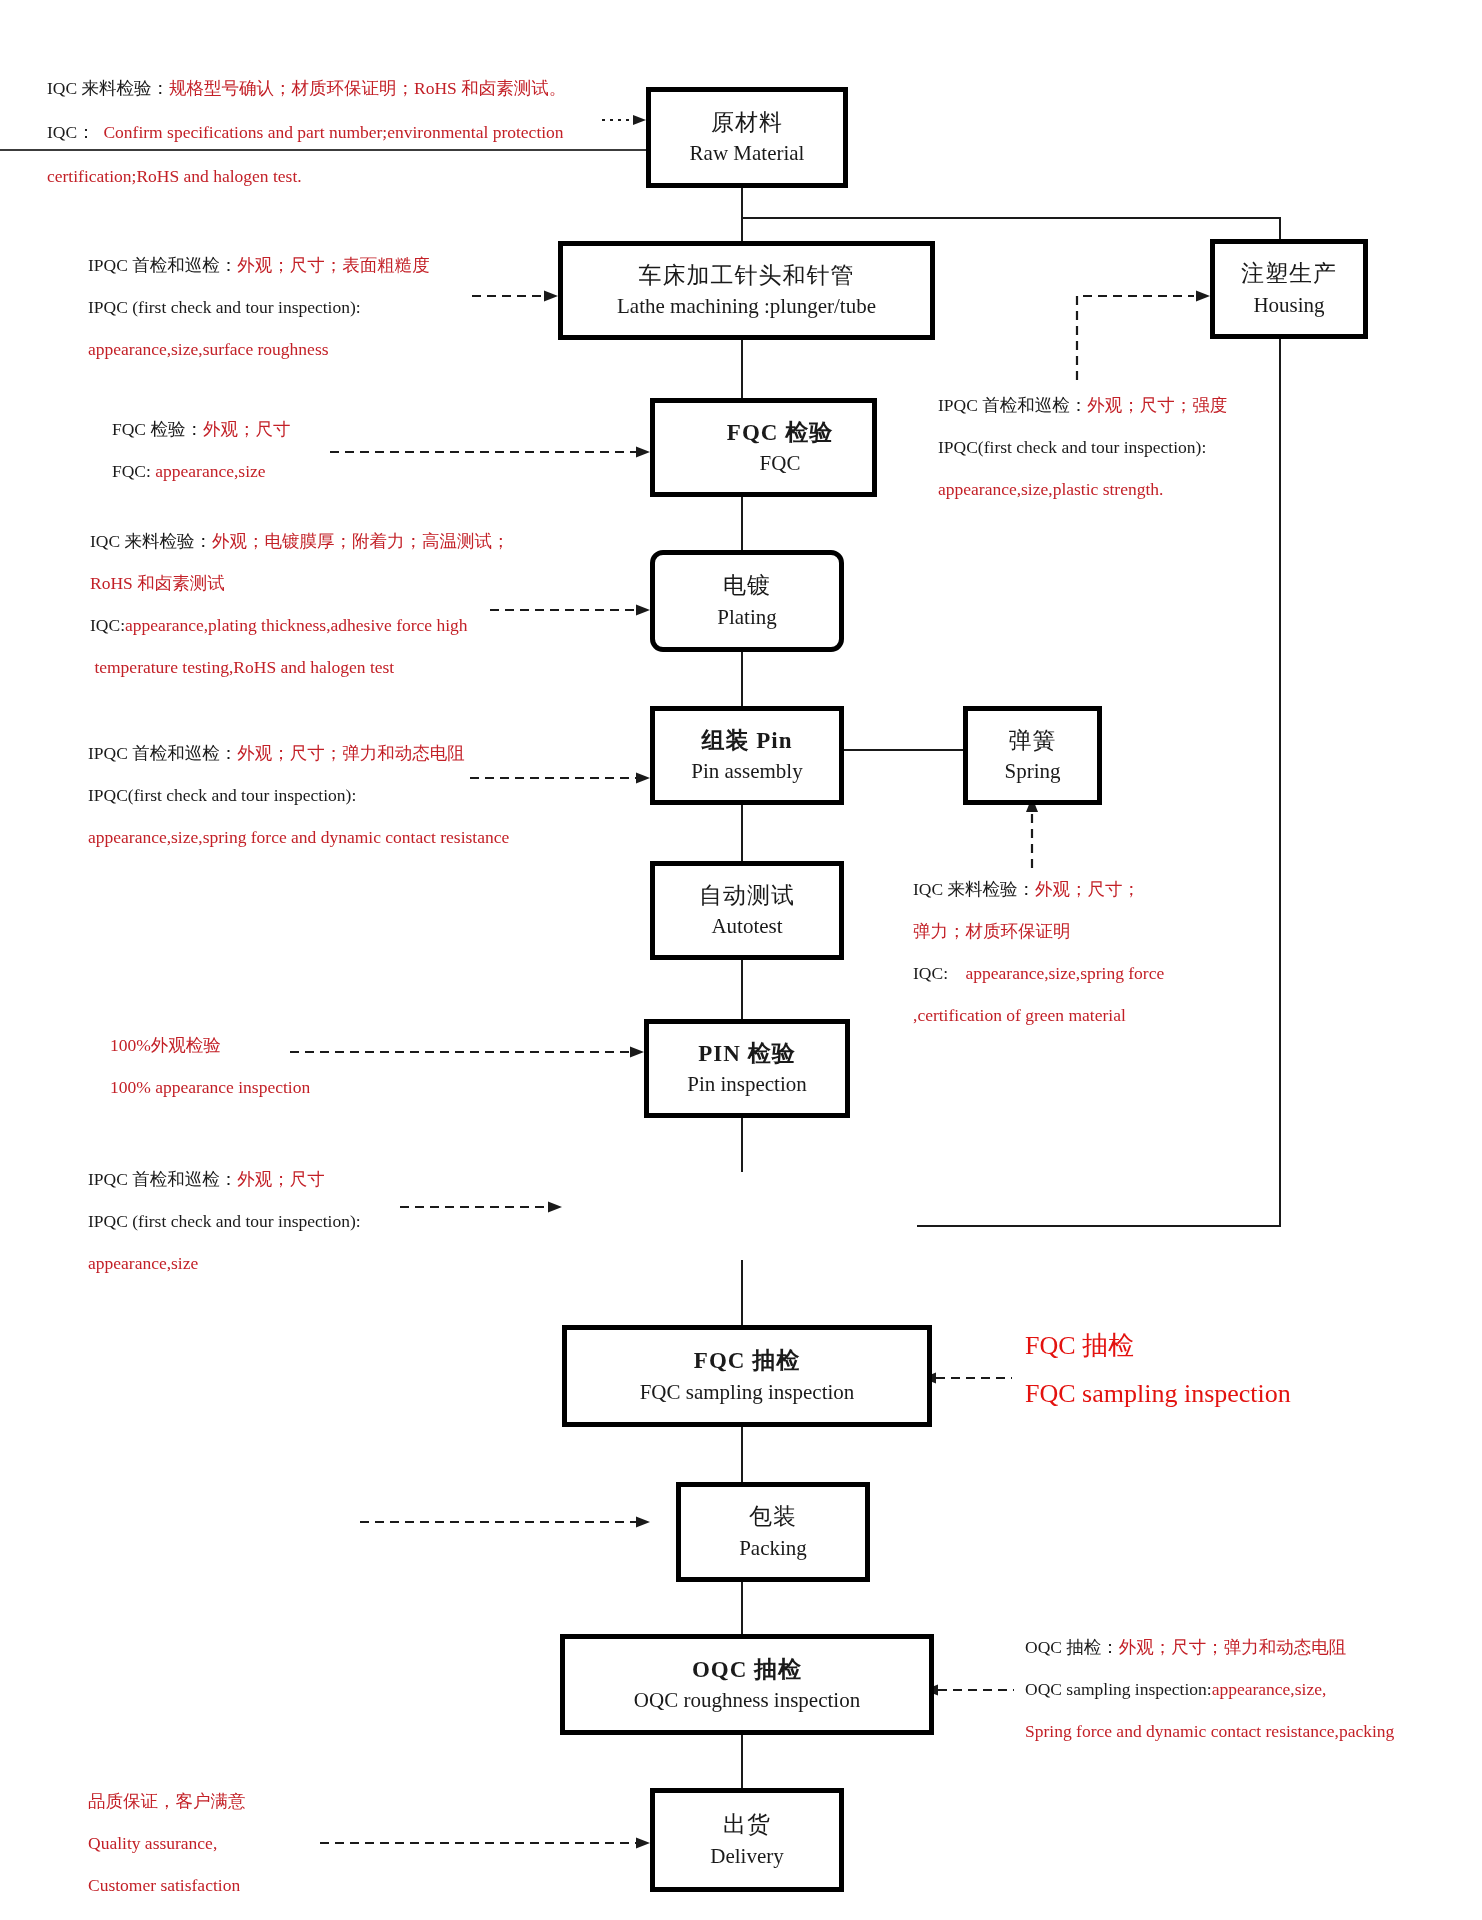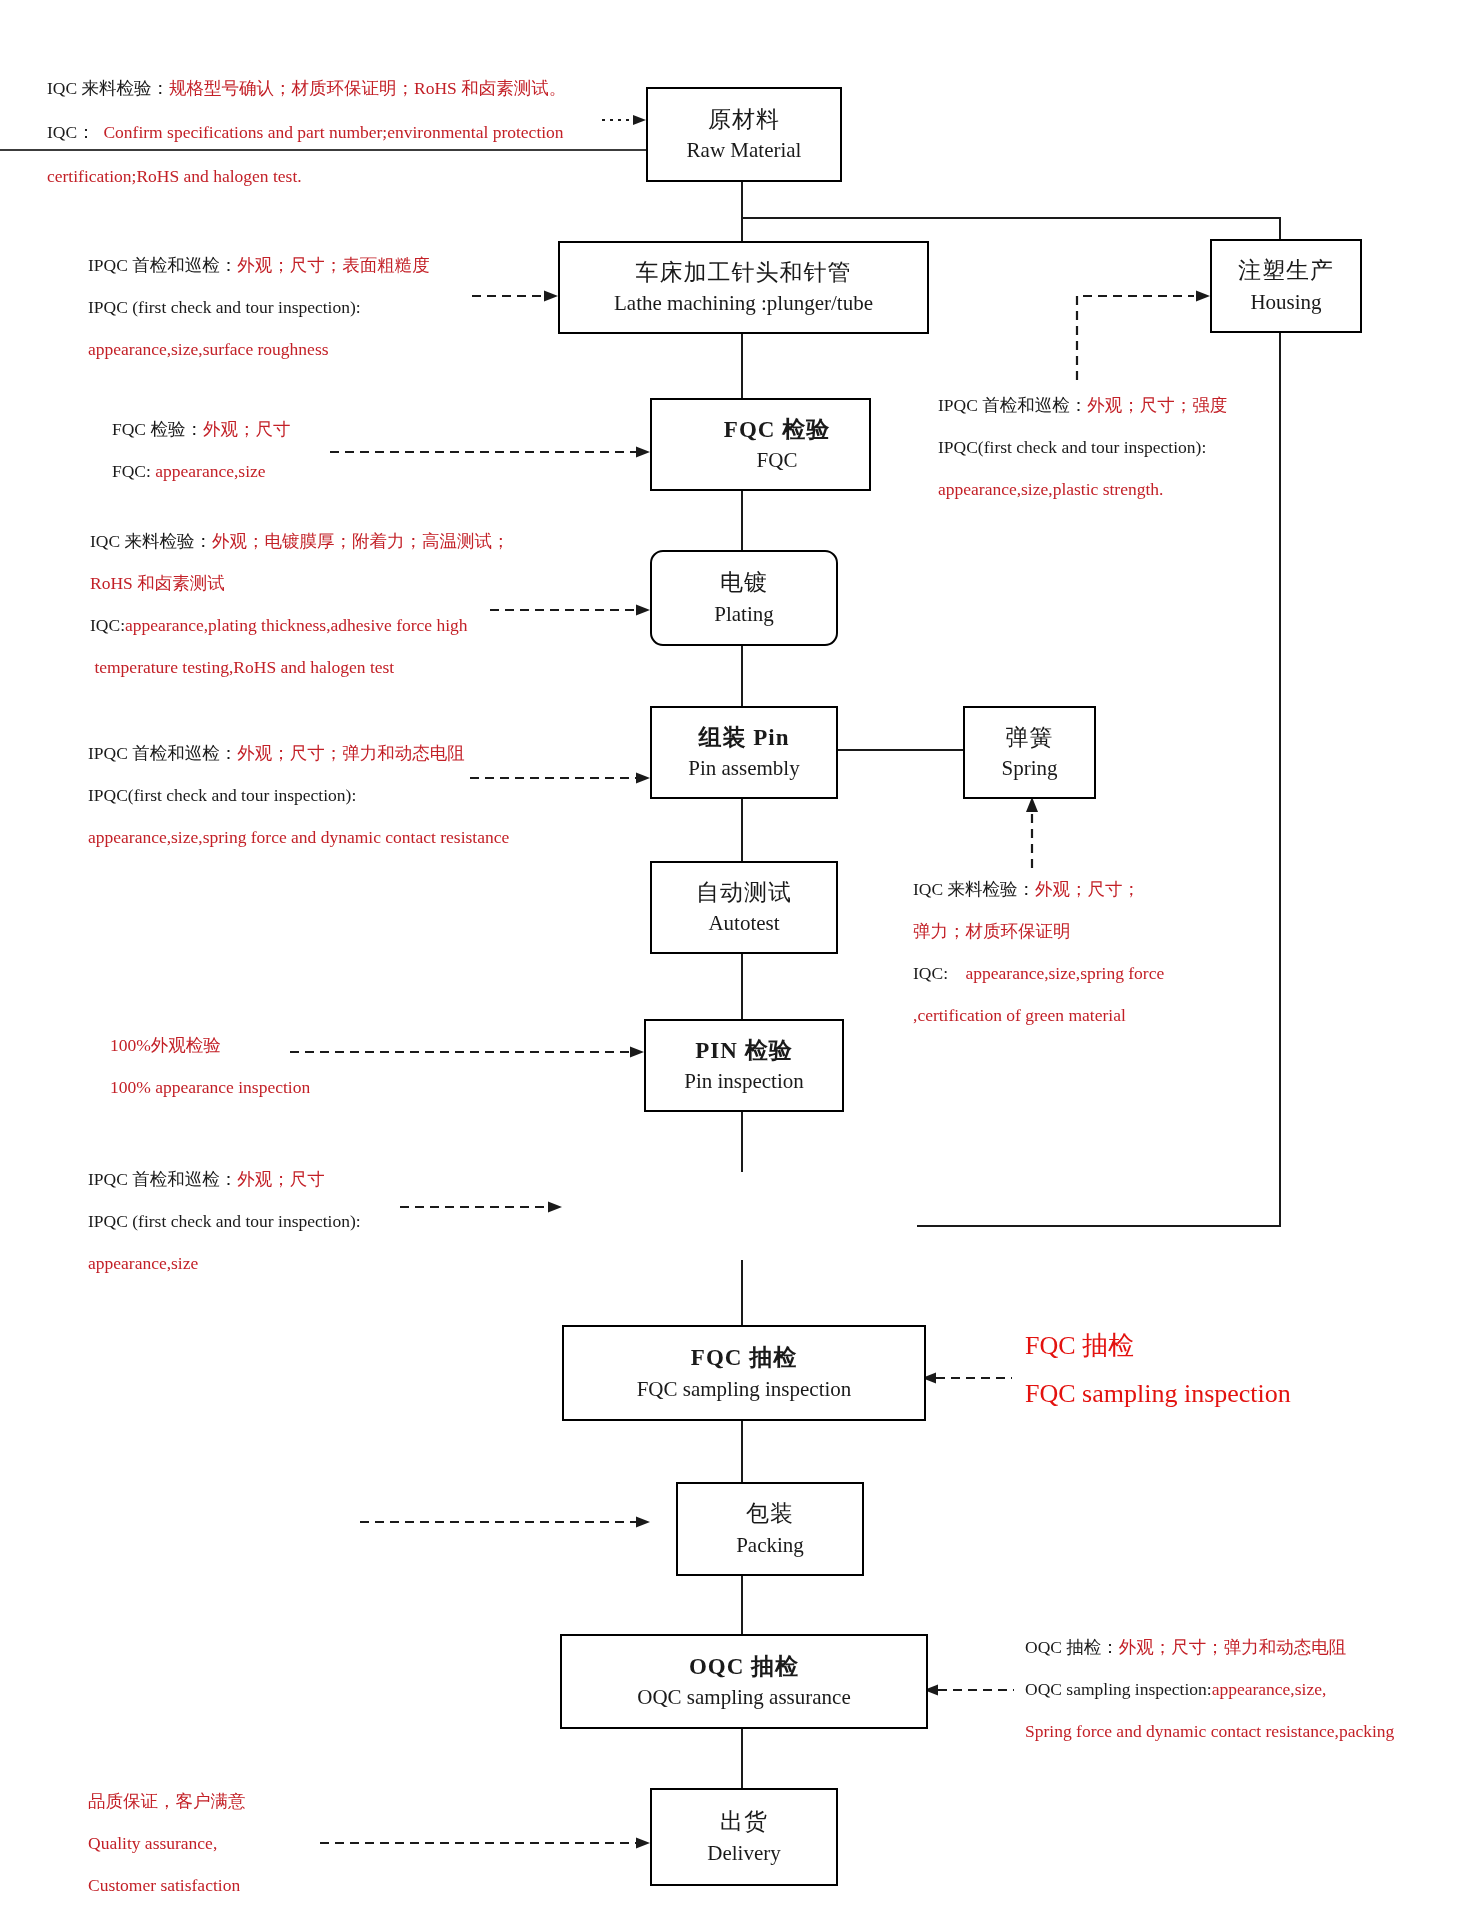--- a/index.html
+++ b/index.html
@@ -1,20 +1,20 @@
 <!DOCTYPE html>
 <html><head>
 <meta charset="utf-8">
 <style>
   html,body{margin:0;padding:0;background:#fff;}
   body{width:1482px;height:1920px;position:relative;overflow:hidden;
        font-family:"Liberation Serif","DejaVu Serif",serif;color:var(--blk,#1a1a1a);}
   #stage{position:absolute;inset:0;width:1482px;height:1920px;}
   svg.wires{position:absolute;left:0;top:0;pointer-events:none;}
-  .box{position:absolute;background:#fff;border:2px solid #000000;
+  .box{position:absolute;background:#fff;border:5px solid #000000;
        display:flex;flex-direction:column;align-items:center;justify-content:center;
        gap:6px;text-align:center;z-index:2;}
   .box .zh{font-size:23px;line-height:1.15;letter-spacing:1px;}
   .box .en{font-size:21px;line-height:1.1;}
   .box.bold-zh .zh{font-weight:bold;}
   
   .b-raw      {left:646px;top:87px;  width:192px;height:91px;}
   .b-lathe    {left:558px;top:241px; width:367px;height:89px;}
   .b-housing  {left:1210px;top:239px;width:148px;height:90px;}
   .b-fqc      {left:650px;top:398px; width:184px;height:89px;padding-left:33px;}
@@ -130,21 +130,21 @@
   <div class="box b-fqcsamp bold-zh">
     <div class="zh">FQC 抽检</div>
     <div class="en">FQC sampling inspection</div>
   </div>
   <div class="box b-packing">
     <div class="zh">包装</div>
     <div class="en">Packing</div>
   </div>
   <div class="box b-oqcsamp bold-zh">
     <div class="zh">OQC 抽检</div>
-    <div class="en">OQC sampling assurance</div>
+    <div class="en">OQC roughness inspection</div>
   </div>
   <div class="box b-delivery">
     <div class="zh">出货</div>
     <div class="en">Delivery</div>
   </div>
 
   <div class="ann" style="left:47px;top:66px;line-height:44px"><div class="ann-line"><span class="blk">IQC 来料检验：</span><span class="red">规格型号确认；材质环保证明；RoHS 和卤素测试。</span></div><div class="ann-line"><span class="blk">IQC：  </span><span class="red">Confirm specifications and part number;environmental protection</span></div><div class="ann-line"><span class="red">certification;RoHS and halogen test.</span></div></div>
   <div class="ann" style="left:88px;top:244px"><div class="ann-line"><span class="blk">IPQC 首检和巡检：</span><span class="red">外观；尺寸；表面粗糙度</span></div><div class="ann-line"><span class="blk">IPQC (first check and tour inspection):</span></div><div class="ann-line"><span class="red">appearance,size,surface roughness</span></div></div>
   <div class="ann" style="left:112px;top:408px"><div class="ann-line"><span class="blk">FQC 检验：</span><span class="red">外观；尺寸</span></div><div class="ann-line"><span class="blk">FQC: </span><span class="red">appearance,size</span></div></div>
   <div class="ann" style="left:90px;top:520px"><div class="ann-line"><span class="blk">IQC 来料检验：</span><span class="red">外观；电镀膜厚；附着力；高温测试；</span></div><div class="ann-line"><span class="red">RoHS 和卤素测试</span></div><div class="ann-line"><span class="blk">IQC:</span><span class="red">appearance,plating thickness,adhesive force high</span></div><div class="ann-line"><span class="red"> temperature testing,RoHS and halogen test</span></div></div>

